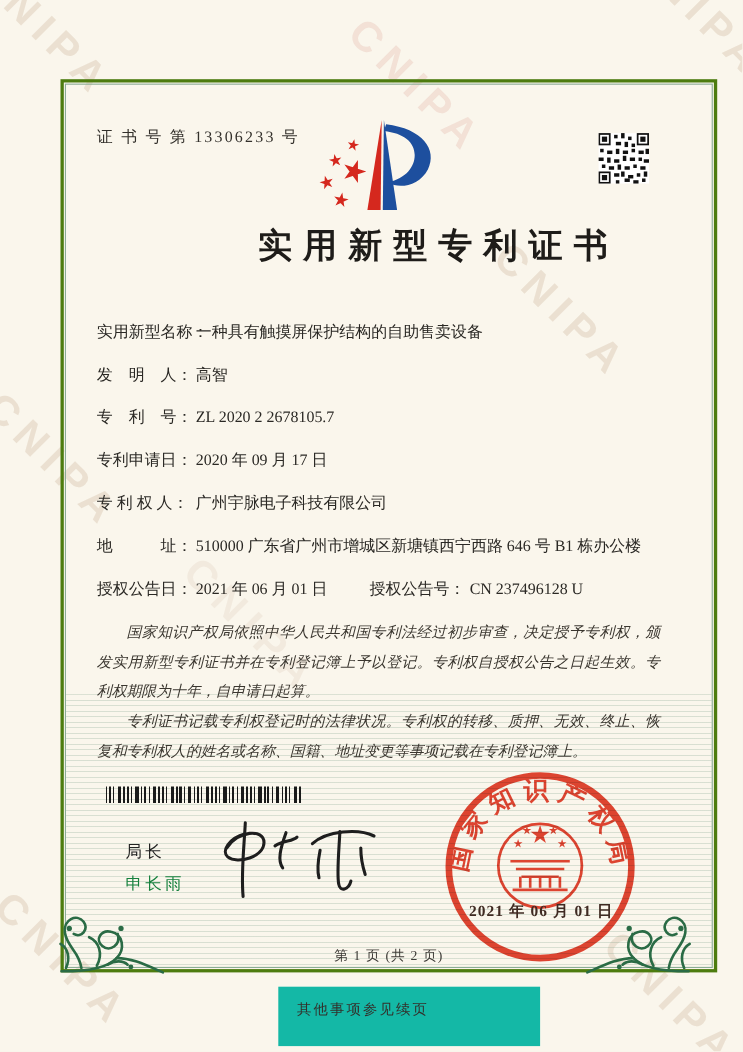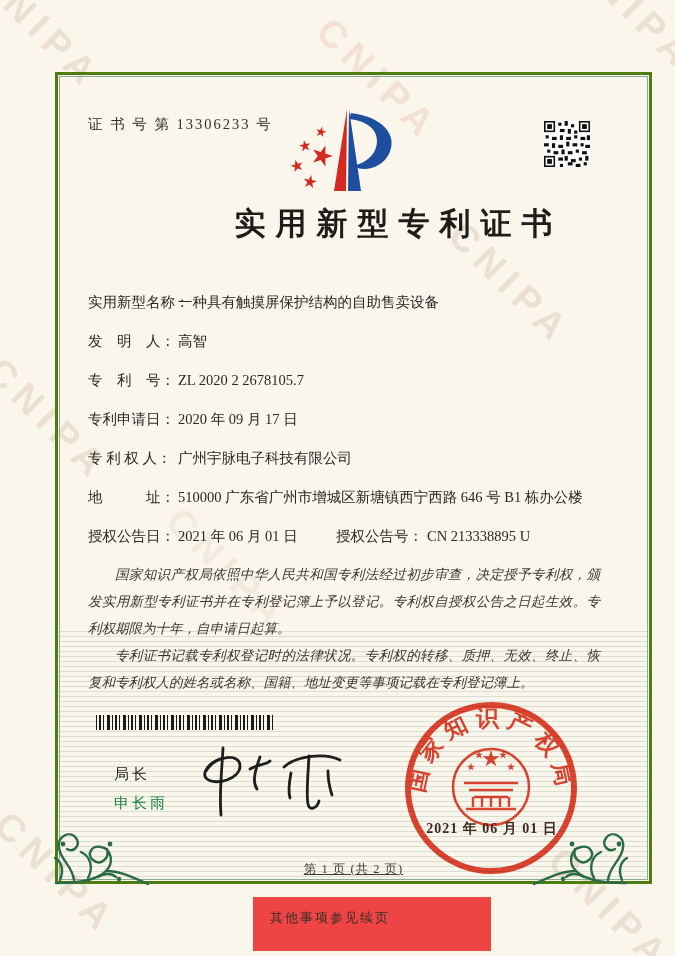--- a/index.html
+++ b/index.html
@@ -55,28 +55,28 @@
   .sig-name  { position:absolute; left:56px; top:719px; font-size:15px; letter-spacing:3px;
                color:#15803d; font-family:"Liberation Sans","DejaVu Sans",sans-serif; }
   .sig-svg { position:absolute; left:132px; top:666px; width:172px; height:86px; }
 
   .seal { position:absolute; left:342px; top:622px; width:182px; height:182px;
           mix-blend-mode:multiply; opacity:0.95; }
   .seal-date { position:absolute; left:350px; top:745px; width:168px; text-align:center;
                font-size:14px; letter-spacing:1px; color:#3f2a22; font-weight:bold; }
 
   .page-num { position:absolute; left:0; top:786px; width:100%; text-align:center;
-              font-size:12.5px; color:#3c3a35; letter-spacing:1px;text-decoration:underline; }
+              font-size:12.5px; color:#3c3a35; letter-spacing:1px; }
 
   .orn { position:absolute; width:102px; height:100px; }
   .orn-bl { left:-6px; top:712px; }
   .orn-br { left:470px; top:712px; transform:scaleX(-1); }
 
   .note-box { position:absolute; left:253px; top:897px; width:238px; height:54px;
-              background:#ef4444; z-index:3; }
+              background:#14b8a6; z-index:3; }
   .note-text { position:absolute; left:17px; top:12px; font-size:13px; letter-spacing:2px; color:#33302b; }
 </style>
 </head>
 <body>
 
 <div class="page">
 
   <span class="wm wm1">CNIPA</span>
   <span class="wm wm2">CNIPA</span>
   <span class="wm wm3">CNIPA</span>
@@ -176,21 +176,21 @@
       </div>
       <div class="row">
         <span class="lbl">专 利 权 人：</span><span class="val">广州宇脉电子科技有限公司</span>
       </div>
       <div class="row">
         <span class="lbl">地　　　址：</span><span class="val">510000 广东省广州市增城区新塘镇西宁西路 646 号 B1 栋办公楼</span>
       </div>
       <div class="row grant-row">
         <span class="lbl">授权公告日：</span><span>2021 年 06 月 01 日</span>
         <span class="grant-no-pair">
-          <span class="lbl">授权公告号：</span><span>CN 213338895 U</span>
+          <span class="lbl">授权公告号：</span><span>CN 237496128 U</span>
         </span>
       </div>
     </div>
 
     <div class="body-text">
       <p>国家知识产权局依照中华人民共和国专利法经过初步审查，决定授予专利权，颁发实用新型专利证书并在专利登记簿上予以登记。专利权自授权公告之日起生效。专利权期限为十年，自申请日起算。</p>
       <p>专利证书记载专利权登记时的法律状况。专利权的转移、质押、无效、终止、恢复和专利权人的姓名或名称、国籍、地址变更等事项记载在专利登记簿上。</p>
     </div>
 
     <div class="barcode"></div>

